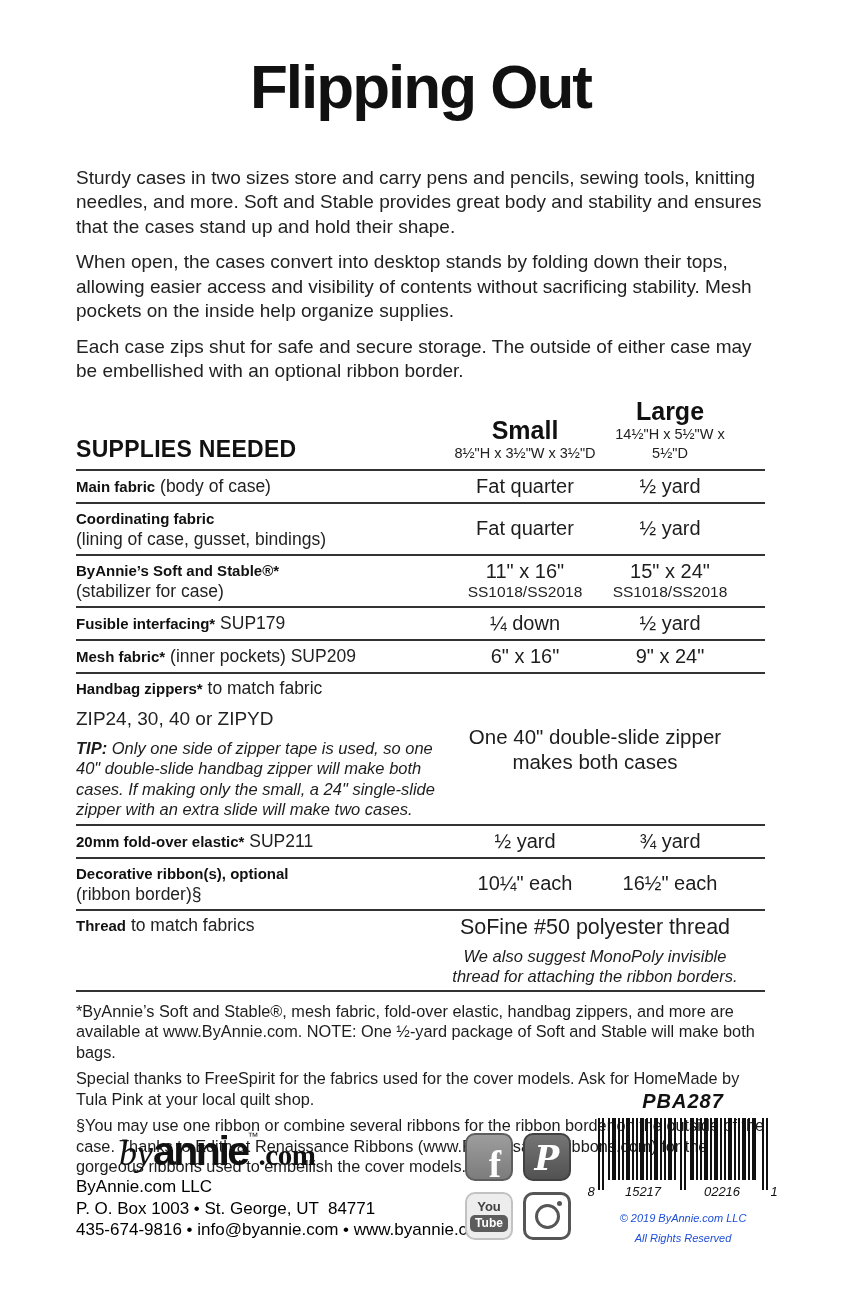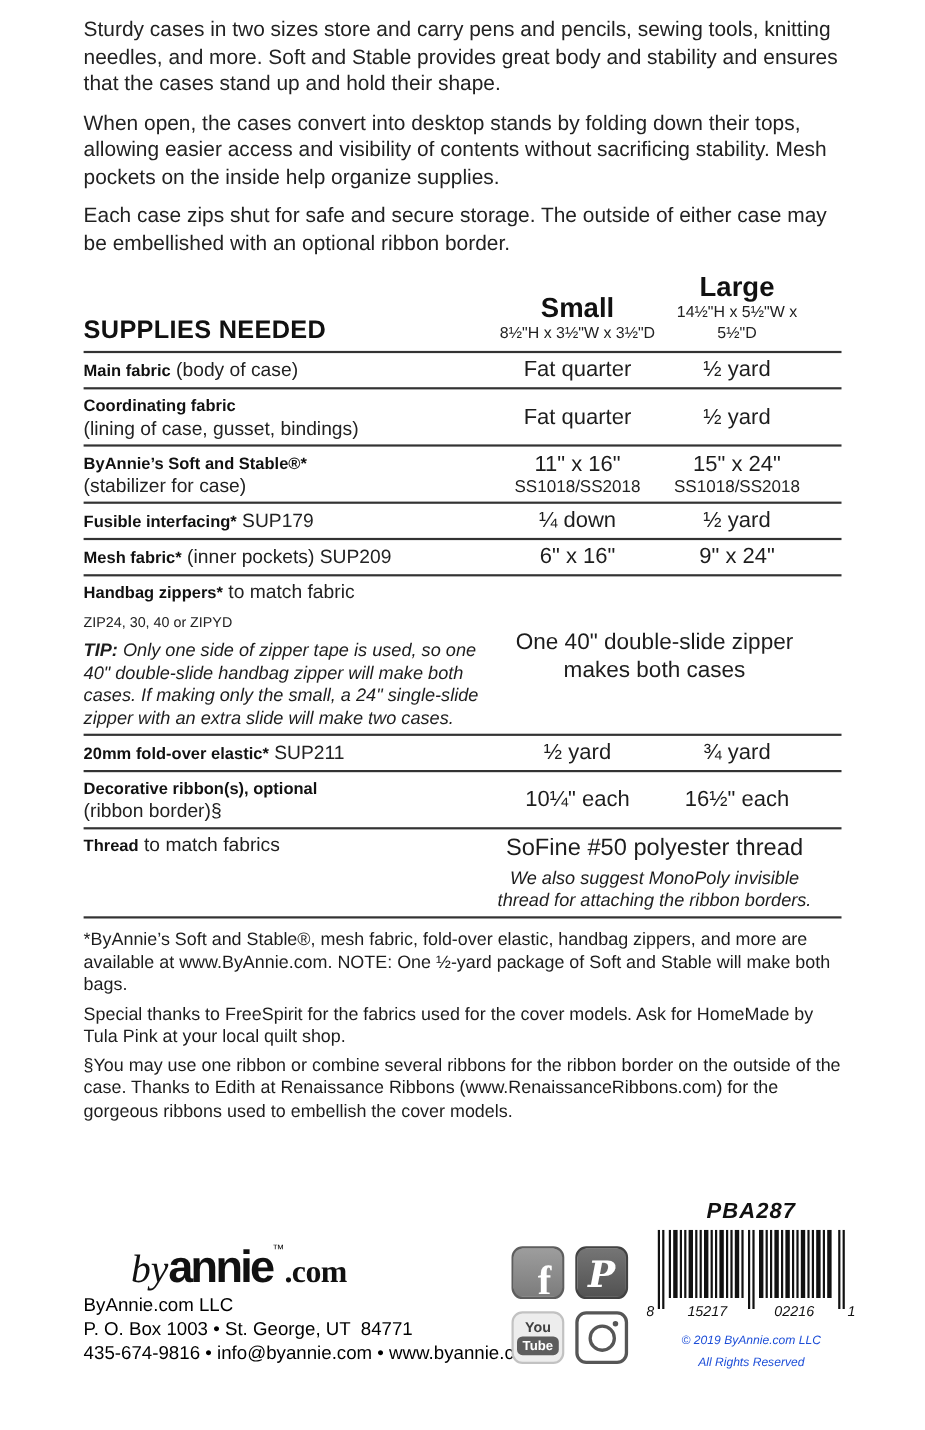--- a/index.html
+++ b/index.html
@@ -36,21 +36,21 @@
   }
   .t-row + .t-row{ border-top:2.5px solid #333; }
   .cell-name{ font-size:17.5px; }
   .nm{ font-size:15px; font-weight:bold; color:#111; }
   .nt{ font-size:17.5px; font-weight:normal; color:#222; }
   .sub{ display:block; font-size:17.5px; line-height:21px; color:#222; }
   .cell-val{ text-align:center; font-size:20px; color:#1d1d1d; }
   .val-sub{ display:block; font-size:15.5px; line-height:18px; color:#222; }
   .cell-span{ grid-column:2/4; text-align:center; font-size:20.5px; line-height:25px; color:#1d1d1d; }
   .row-top{ align-items:start; }
-  .zip-line{ font-size:13px; margin-top:9px; color:#222; }
+  .zip-line{ font-size:19px; margin-top:9px; color:#222; }
   .tip{ margin-top:8px; font-size:16.5px; line-height:20.5px; font-style:italic; color:#1d1d1d; max-width:372px;}
   .tip-label{ font-weight:bold; }
   .span-note{ font-size:16.5px; line-height:20px; font-style:italic; margin-top:6px; color:#1d1d1d;}
   .thread-main{ font-size:21.5px; }
 
   
   .footnotes{ margin-top:9px; }
   .footnotes p{ font-size:16.3px; line-height:20.5px; margin:6px 0 0 0; color:#1d1d1d; }
 
   
@@ -87,20 +87,21 @@
   .pba{ font-size:20px; font-weight:bold; letter-spacing:1px; color:#111; }
   .barcode{ margin-top:5px; }
   .copyright{ font-size:11px; line-height:20px; margin-top:4px; color:#1d4ed8; }
 </style>
 </head>
 <body>
 
 <div class="page">
   <div class="content">
 
+    <h1 class="title">Flipping Out</h1>
 
     <div class="intro">
       <p>Sturdy cases in two sizes store and carry pens and pencils, sewing tools, knitting needles, and more. Soft and Stable provides great body and stability and ensures that the cases stand up and hold their shape.</p>
       <p>When open, the cases convert into desktop stands by folding down their tops, allowing easier access and visibility of contents without sacrificing stability. Mesh pockets on the inside help organize supplies.</p>
       <p>Each case zips shut for safe and secure storage. The outside of either case may be embellished with an optional ribbon border.</p>
     </div>
 
     <section class="supplies">
 
       <div class="t-head">

